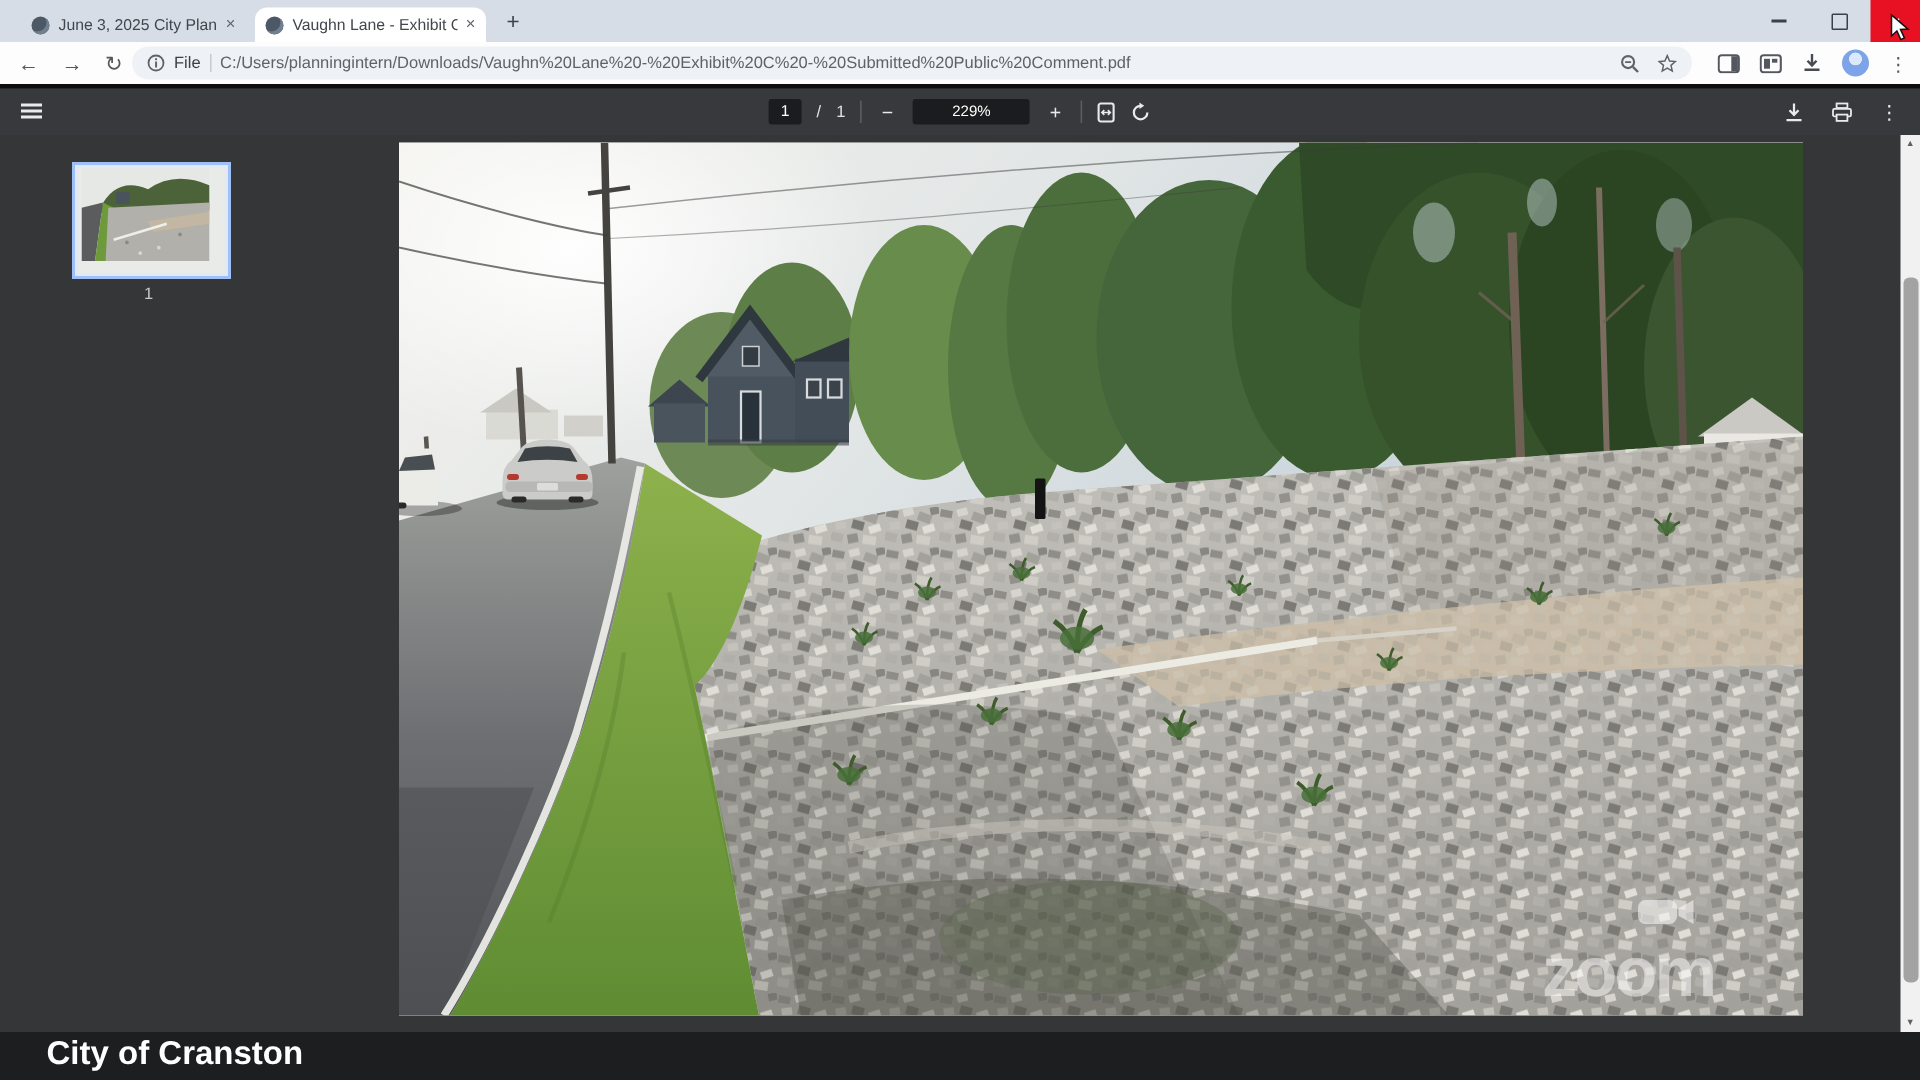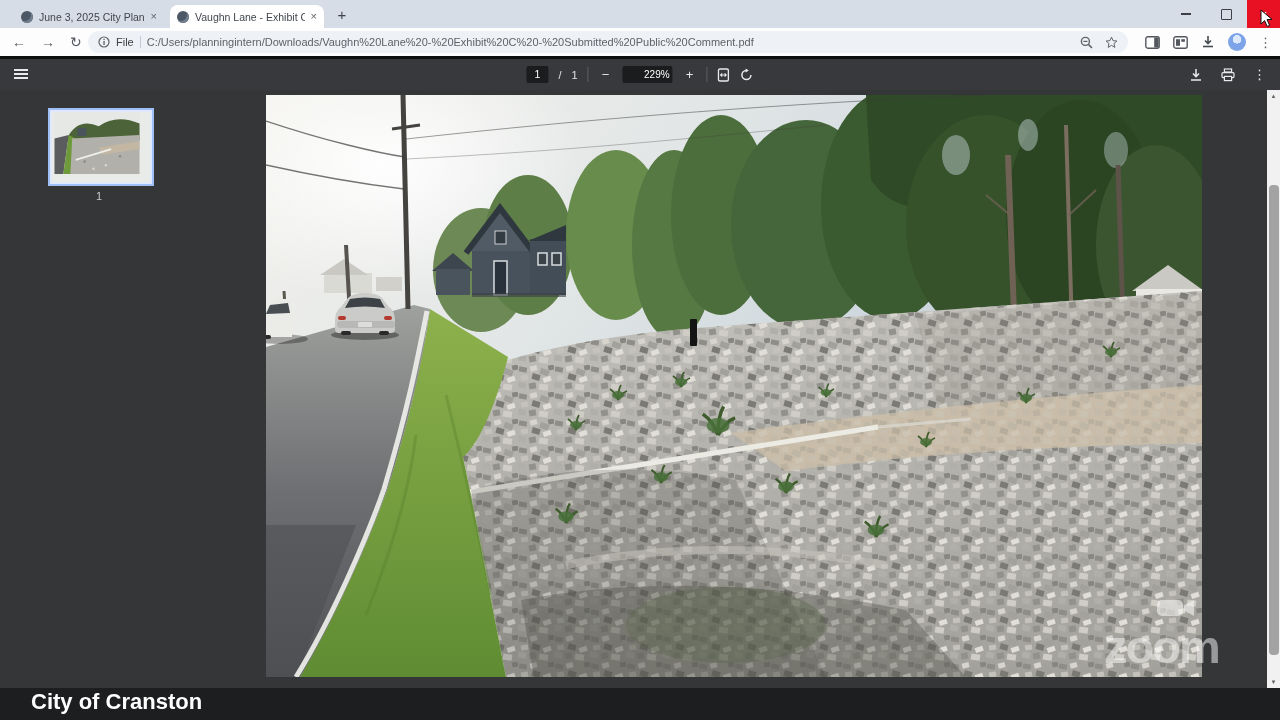--- a/index.html
+++ b/index.html
@@ -51,41 +51,41 @@
   .pdf-title{position:absolute;left:40px;top:0;height:31px;display:flex;align-items:center;
              font-size:11.5px;color:#eceef1;}
   .pdf-center{position:absolute;left:50%;top:0;transform:translateX(-50%);height:31px;
               display:flex;align-items:center;gap:10px;}
   .page-box{width:22px;height:17px;background:#1b1c1e;border-radius:2px;color:#fff;
             font-size:10.5px;text-align:center;line-height:17px;}
   .page-total{font-size:11px;color:#e0e2e5;}
   .vsep{width:1px;height:15px;background:#5c6064;}
   .zbtn{font-size:13px;color:#e8eaed;width:14px;text-align:center;}
   .zoom-box{min-width:44px;height:17px;background:#1b1c1e;border-radius:2px;color:#fff;
-            font-size:10px;text-align:right;line-height:17px;padding:0 3px;}
+            font-size:10px;text-align:center;line-height:17px;padding:0 17px;}
   .pdf-right{position:absolute;right:14px;top:0;height:31px;display:flex;align-items:center;gap:18px;}
   .tool-icon{display:flex;align-items:center;}
 
   
   .pdf-content{position:absolute;left:0;top:90px;width:1280px;height:598px;background:#343638;}
   .thumbnail{position:absolute;left:48px;top:18px;width:98px;height:70px;border:2px solid #9fc0f6;
              box-shadow:inset 0 0 0 2px #dfe9fb;background:#e9ebe8;padding:2px;}
   .thumb-num{position:absolute;left:44px;top:100px;width:110px;text-align:center;
              font-size:11px;color:#c9c9c9;}
   .photo{position:absolute;left:266px;top:5px;width:936px;height:582px;overflow:hidden;
          background:#e8e8e4;}
   .scrollbar{position:absolute;left:1267px;top:0;width:13px;height:598px;background:#f1f1f1;}
   .scroll-arrow{position:absolute;left:0;width:13px;height:12px;text-align:center;font-size:6px;
                 color:#606060;line-height:12px;}
   .arrow-up{top:0;} .arrow-down{bottom:0;}
   .scroll-thumb{position:absolute;left:1.5px;top:95px;width:10px;height:470px;background:#a3a3a3;
                 border-radius:4px;}
 
   
-  .watermark{position:absolute;left:1104px;top:597px;z-index:30;pointer-events:none;}
+  .watermark{position:absolute;left:1028px;top:597px;z-index:30;pointer-events:none;text-align:center;}
   .wm-cam{margin-left:52px;opacity:.55;}
   .wm-text{font-size:47px;font-weight:700;letter-spacing:-2px;line-height:1;
            color:rgba(252,252,252,.5);margin-top:0;}
 
   
   .bottombar{position:absolute;left:0;top:688px;width:1280px;height:32px;background:#1d1e20;}
   .caption{position:absolute;left:7px;top:689px;font-size:22px;font-weight:600;color:#ffffff;z-index:40;margin-left:24px;}
 </style>
 </head>
 <body>

